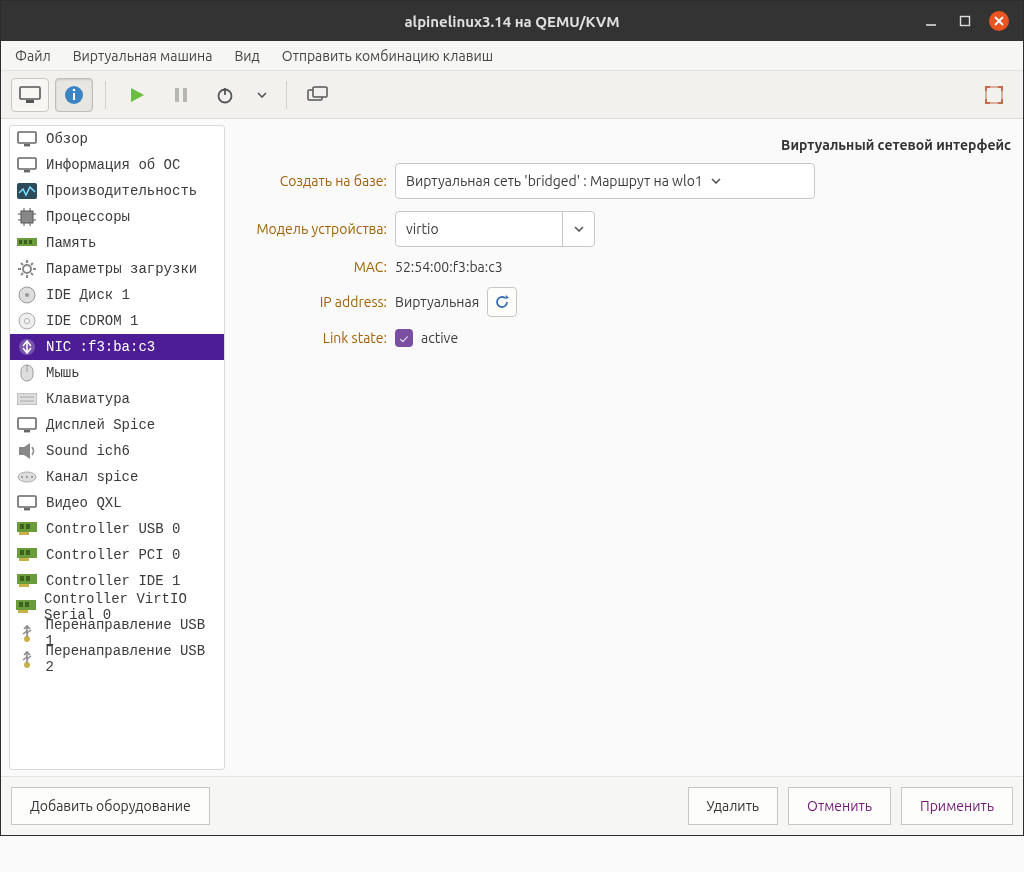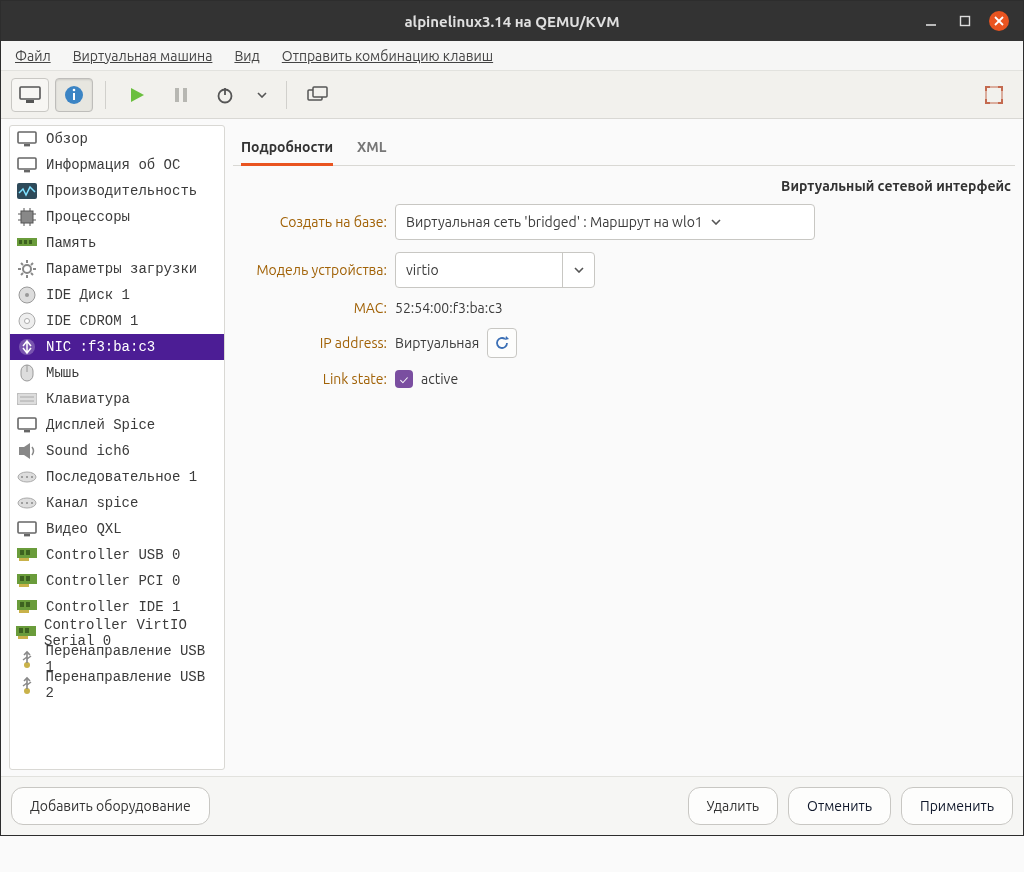--- a/index.html
+++ b/index.html
@@ -6,21 +6,21 @@
   html, body { width: 1024px; height: 872px; font-family: "Ubuntu", "Noto Sans", Arial, sans-serif; font-size: 14px; color: #3b3b3b; background: #fafafa; }
   .window { width: 1024px; height: 836px; display: flex; flex-direction: column; border: 1px solid #2d2d2d; background: #fafafa; }
   
   .titlebar { height: 40px; background: #333; color: #ddd; display: flex; align-items: center; position: relative; }
   .titlebar .title { position:absolute; left:0; right:0; text-align:center; font-weight:600; font-size:15px; color:#e0e0e0; }
   .titlebar .controls { margin-left:auto; display:flex; gap:14px; padding-right:14px; align-items:center; z-index:2; }
   .titlebar .ctrl { width:20px; height:20px; border-radius:50%; display:flex; align-items:center; justify-content:center; color:#ddd; font-size:13px; }
   .titlebar .close { background:#e95420; color:#fff; }
   
   .menubar { height: 30px; display:flex; align-items:center; gap:22px; padding:0 14px; color:#444; background:#f6f6f5; border-bottom:1px solid #e2e2de; }
-  .menubar span { cursor:default;text-decoration:underline; }
+  .menubar span { cursor:default; }
   
   .toolbar { height: 48px; display:flex; align-items:center; gap:6px; padding:0 10px; background:#f2f1ed; border-bottom:1px solid #d9d8d4; }
   .tb-btn { width:38px; height:34px; border:1px solid transparent; border-radius:4px; display:flex; align-items:center; justify-content:center; background:transparent; }
   .tb-btn.framed { border-color:#c9c8c4; background: #f7f6f3; }
   .tb-btn.active { background:#e7e6e0; border-color:#bebdba; box-shadow: inset 0 1px 2px rgba(0,0,0,.12); }
   .tb-sep { width:1px; height:28px; background:#d1d0cc; margin:0 6px; }
   .tb-spacer { flex:1; }
   svg { display:block; }
   
   .body { flex:1; display:flex; min-height:0; }
@@ -36,22 +36,22 @@
   .form { display:flex; flex-direction:column; gap:12px; padding:4px; }
   .row { display:flex; align-items:center; gap:8px; }
   .row .label { width:150px; text-align:right; color:#a16207; }
   .combo { height:36px; border:1px solid #c8c7c3; border-radius:4px; background:#fff; display:flex; align-items:center; padding:0 10px; position:relative; }
   .combo .arrow { margin-left:8px; color:#555; }
   .combo.split .split-btn { width:32px; height:100%; border-left:1px solid #c8c7c3; display:flex; align-items:center; justify-content:center; margin-left:auto; }
   .btn-sm { width:30px; height:30px; border:1px solid #c8c7c3; border-radius:4px; background:#fdfdfc; display:flex; align-items:center; justify-content:center; }
   .chk { width:18px; height:18px; border-radius:4px; background:#7a4ea0; display:flex; align-items:center; justify-content:center; color:#fff; font-size:12px; }
   
   .footer { display:flex; gap:10px; padding:10px; border-top:1px solid #e2e2de; background:#f6f6f4; }
-  .ft-btn { height:38px; padding:0 18px; border:1px solid #c8c7c3; border-radius:12px; background:#fdfdfc; display:flex; align-items:center; color:#333; }
-  .ft-btn.disabled { color:#0f172a; }
+  .ft-btn { height:38px; padding:0 18px; border:1px solid #c8c7c3; border-radius:0; background:#fdfdfc; display:flex; align-items:center; color:#333; }
+  .ft-btn.disabled { color:#701a75; }
   .ft-spacer { flex:1; }
 </style>
 </head>
 <body>
 
 <div class="window">
 
   <div class="titlebar">
     <div class="title">alpinelinux3.14 на QEMU/KVM</div>
     <div class="controls">
@@ -278,31 +278,20 @@
         </div>
         <div class="s-item">
           <span class="s-icon">
             <svg width="20" height="12">
               <ellipse cx="10" cy="6" rx="9" ry="5" fill="#ddd" stroke="#aaa"></ellipse>
               <circle cx="5" cy="6" r="1" fill="#888"></circle>
               <circle cx="10" cy="6" r="1" fill="#888"></circle>
               <circle cx="15" cy="6" r="1" fill="#888"></circle>
             </svg>
           </span>
-          <span>Последовательное 1</span>
-        </div>
-        <div class="s-item">
-          <span class="s-icon">
-            <svg width="20" height="12">
-              <ellipse cx="10" cy="6" rx="9" ry="5" fill="#ddd" stroke="#aaa"></ellipse>
-              <circle cx="5" cy="6" r="1" fill="#888"></circle>
-              <circle cx="10" cy="6" r="1" fill="#888"></circle>
-              <circle cx="15" cy="6" r="1" fill="#888"></circle>
-            </svg>
-          </span>
           <span>Канал spice</span>
         </div>
         <div class="s-item">
           <span class="s-icon">
             <svg width="20" height="16">
               <rect x="1" y="1" width="18" height="11" rx="1" fill="none" stroke="#666" stroke-width="1.6"></rect>
               <rect x="7" y="13" width="6" height="2.4" fill="#666"></rect>
             </svg>
           </span>
           <span>Видео QXL</span>
@@ -371,24 +360,20 @@
               <polyline points="5,5 8,2 11,5" fill="none" stroke="#888" stroke-width="1.6"></polyline>
               <line x1="8" y1="7" x2="4" y2="10" stroke="#888" stroke-width="1.5"></line>
               <line x1="8" y1="9" x2="12" y2="6" stroke="#888" stroke-width="1.5"></line>
             </svg>
           </span>
           <span>Перенаправление USB 2</span>
         </div>
       </div>
 
     <div class="content">
-      <div class="tabs">
-        <div class="tab active">Подробности</div>
-        <div class="tab">XML</div>
-      </div>
 
       <div class="section-title">Виртуальный сетевой интерфейс</div>
 
       <div class="form">
         <div class="row">
           <div class="label">Создать на базе:</div>
           <div class="combo" style="width:420px">
             <span>Виртуальная сеть 'bridged' : Маршрут на wlo1</span>
             <span class="arrow">
               <svg width="10" height="6">

